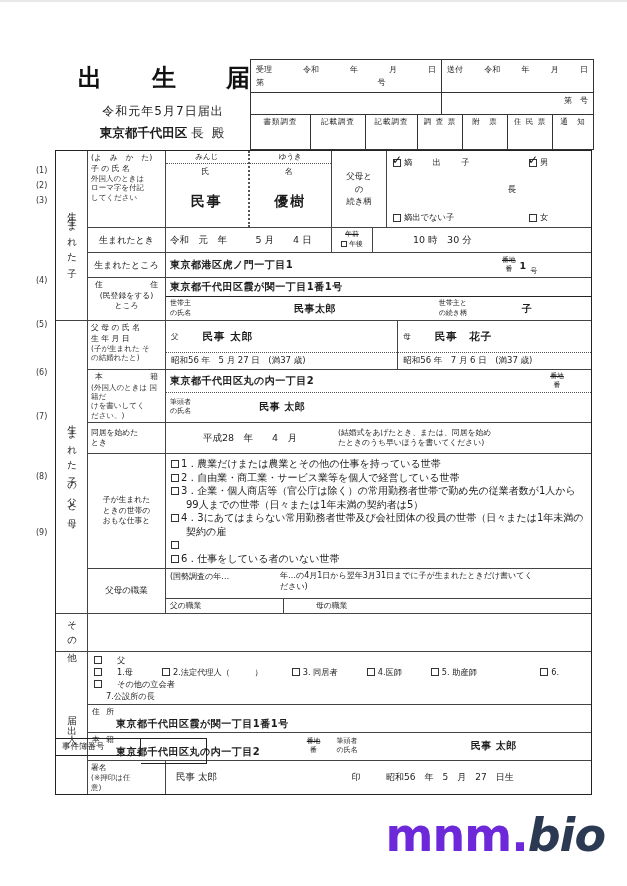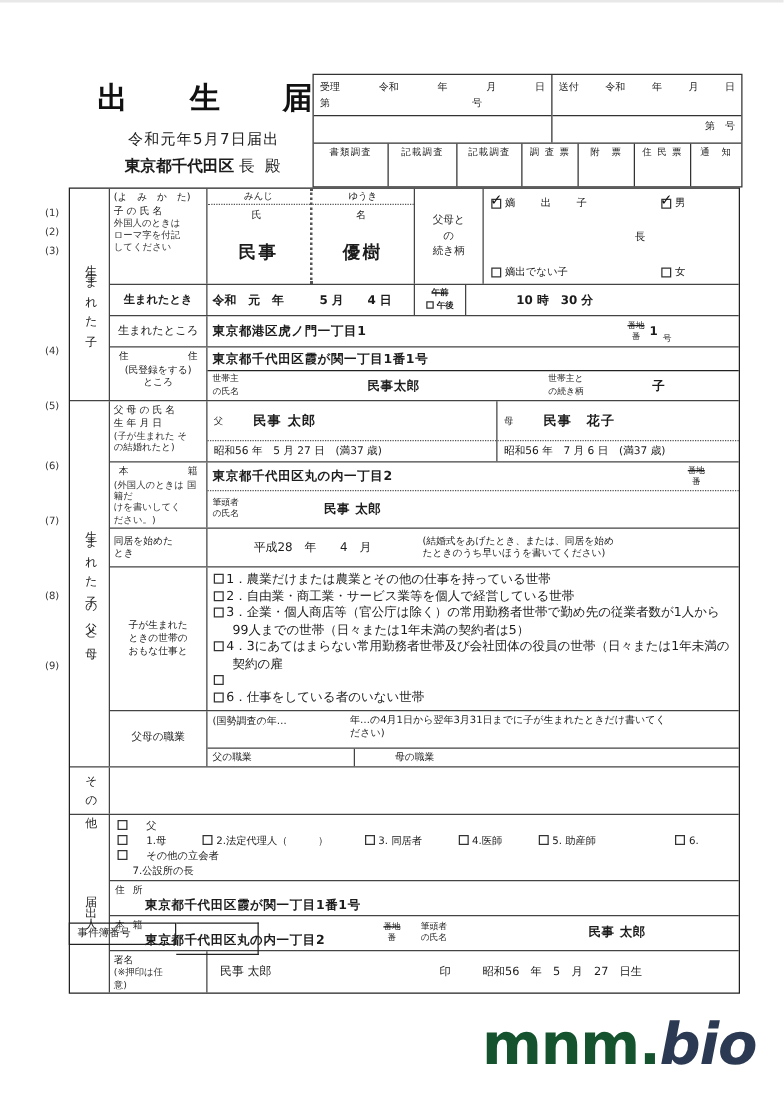--- a/index.html
+++ b/index.html
@@ -58,21 +58,21 @@
   .nval{flex:1;display:flex;align-items:center;justify-content:center;font-size:14px;font-weight:bold;letter-spacing:2px;}
   .rel-lab{width:54px;flex:none;border-right:1px solid #444;display:flex;flex-direction:column;justify-content:center;text-align:center;font-size:8.5px;line-height:1.5;}
   .legit{flex:1;display:flex;padding:6px 6px 4px 6px;box-sizing:border-box;}
   .legit-col{display:flex;flex-direction:column;justify-content:space-between;}
   .legit-left{flex:1;gap:44px;}
   .legit-mid{width:34px;display:flex;align-items:center;justify-content:center;font-size:8.5px;}
   .legit-right{width:56px;}
   .cbl{display:flex;align-items:center;gap:3px;font-size:8.3px;white-space:nowrap;}
   .cbl .spread{letter-spacing:6px;}
   
-  .r-when{min-height:24px;align-items:stretch;font-weight:bold;}
+  .r-when{min-height:24px;align-items:stretch;}
   .vmid{display:flex;align-items:center;}
   .datecell{width:166px;flex:none;border-right:1px solid #444;}
   .ampm{width:40px;flex:none;border-right:1px solid #444;display:flex;flex-direction:column;justify-content:center;text-align:center;font-size:6.8px;line-height:1.4;}
   .r-where{min-height:24px;}
   .banchi-grp{width:92px;flex:none;display:flex;align-items:center;gap:4px;padding:1px 3px;box-sizing:border-box;}
   .banchi-stack{display:flex;flex-direction:column;font-size:6.8px;line-height:1.3;text-align:center;}
   .bnum{font-weight:bold;font-size:9.5px;}
   .gou{font-size:7px;align-self:flex-end;}
   .r-addr{min-height:42px;}
   .addr-l1{display:flex;align-items:center;min-height:18px;border-bottom:1.4px solid #222;}
@@ -119,21 +119,21 @@
   .nt-sign{min-height:32px;display:flex;}
   .sign-val{width:150px;flex:none;display:flex;align-items:center;padding-left:10px;font-size:9.5px;}
   .seal{width:60px;flex:none;display:flex;align-items:center;justify-content:center;font-size:9px;}
   .sign-birth{flex:1;display:flex;align-items:center;font-size:9px;white-space:nowrap;}
   
   .case-row{position:absolute;left:55px;top:736px;display:flex;}
   .case-lab{width:86px;height:18px;border:1.3px solid #222;display:flex;align-items:center;padding-left:6px;font-size:8.5px;box-sizing:border-box;}
   .case-box{width:66px;height:26px;border:1.3px solid #222;border-left:none;box-sizing:border-box;}
   
   .logo{position:absolute;right:22px;top:806px;font-size:46px;font-weight:800;letter-spacing:-1px;white-space:nowrap;}
-  .logo .l{color:#14532d;font-style:normal;}
+  .logo .l{color:#6d28d9;font-style:normal;}
   .logo .r{color:#2b3a52;font-style:italic;}
 </style>
 </head>
 <body>
 
 <div class="page">
 
   <div class="title-block">
     <div class="form-title">出　生　届</div>
     <div class="filing-date">令和元年5月7日届出</div>

